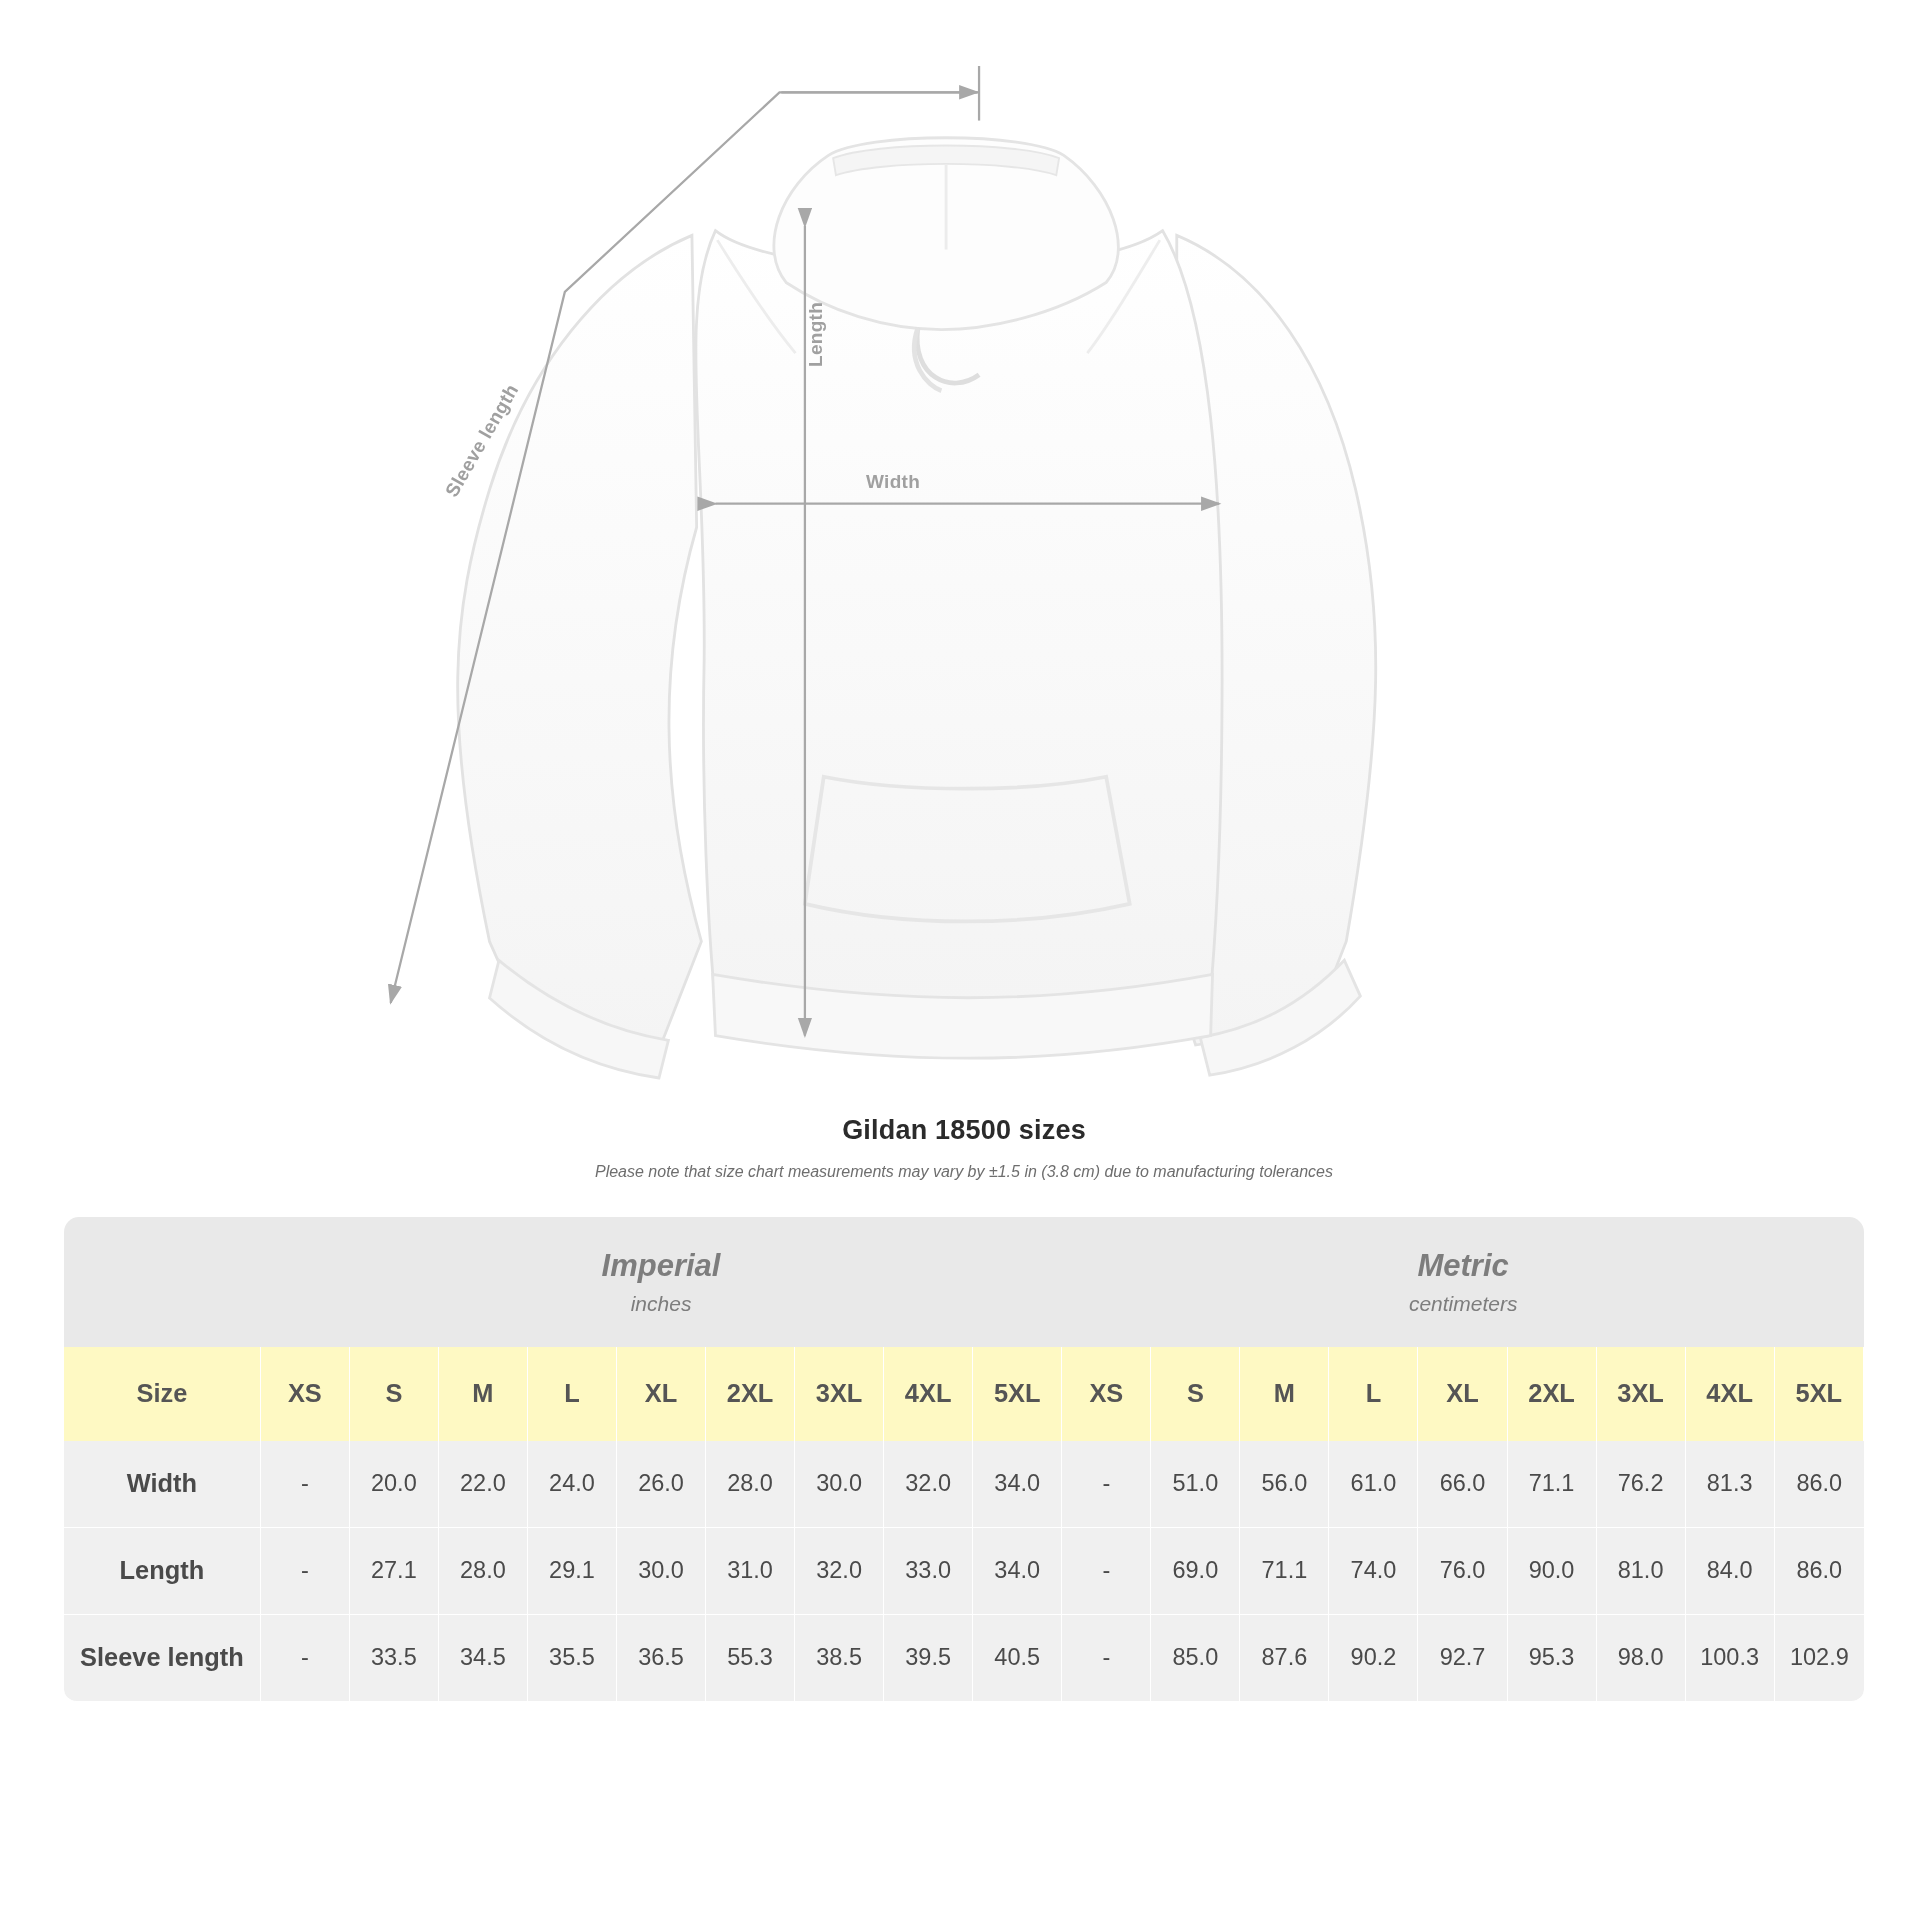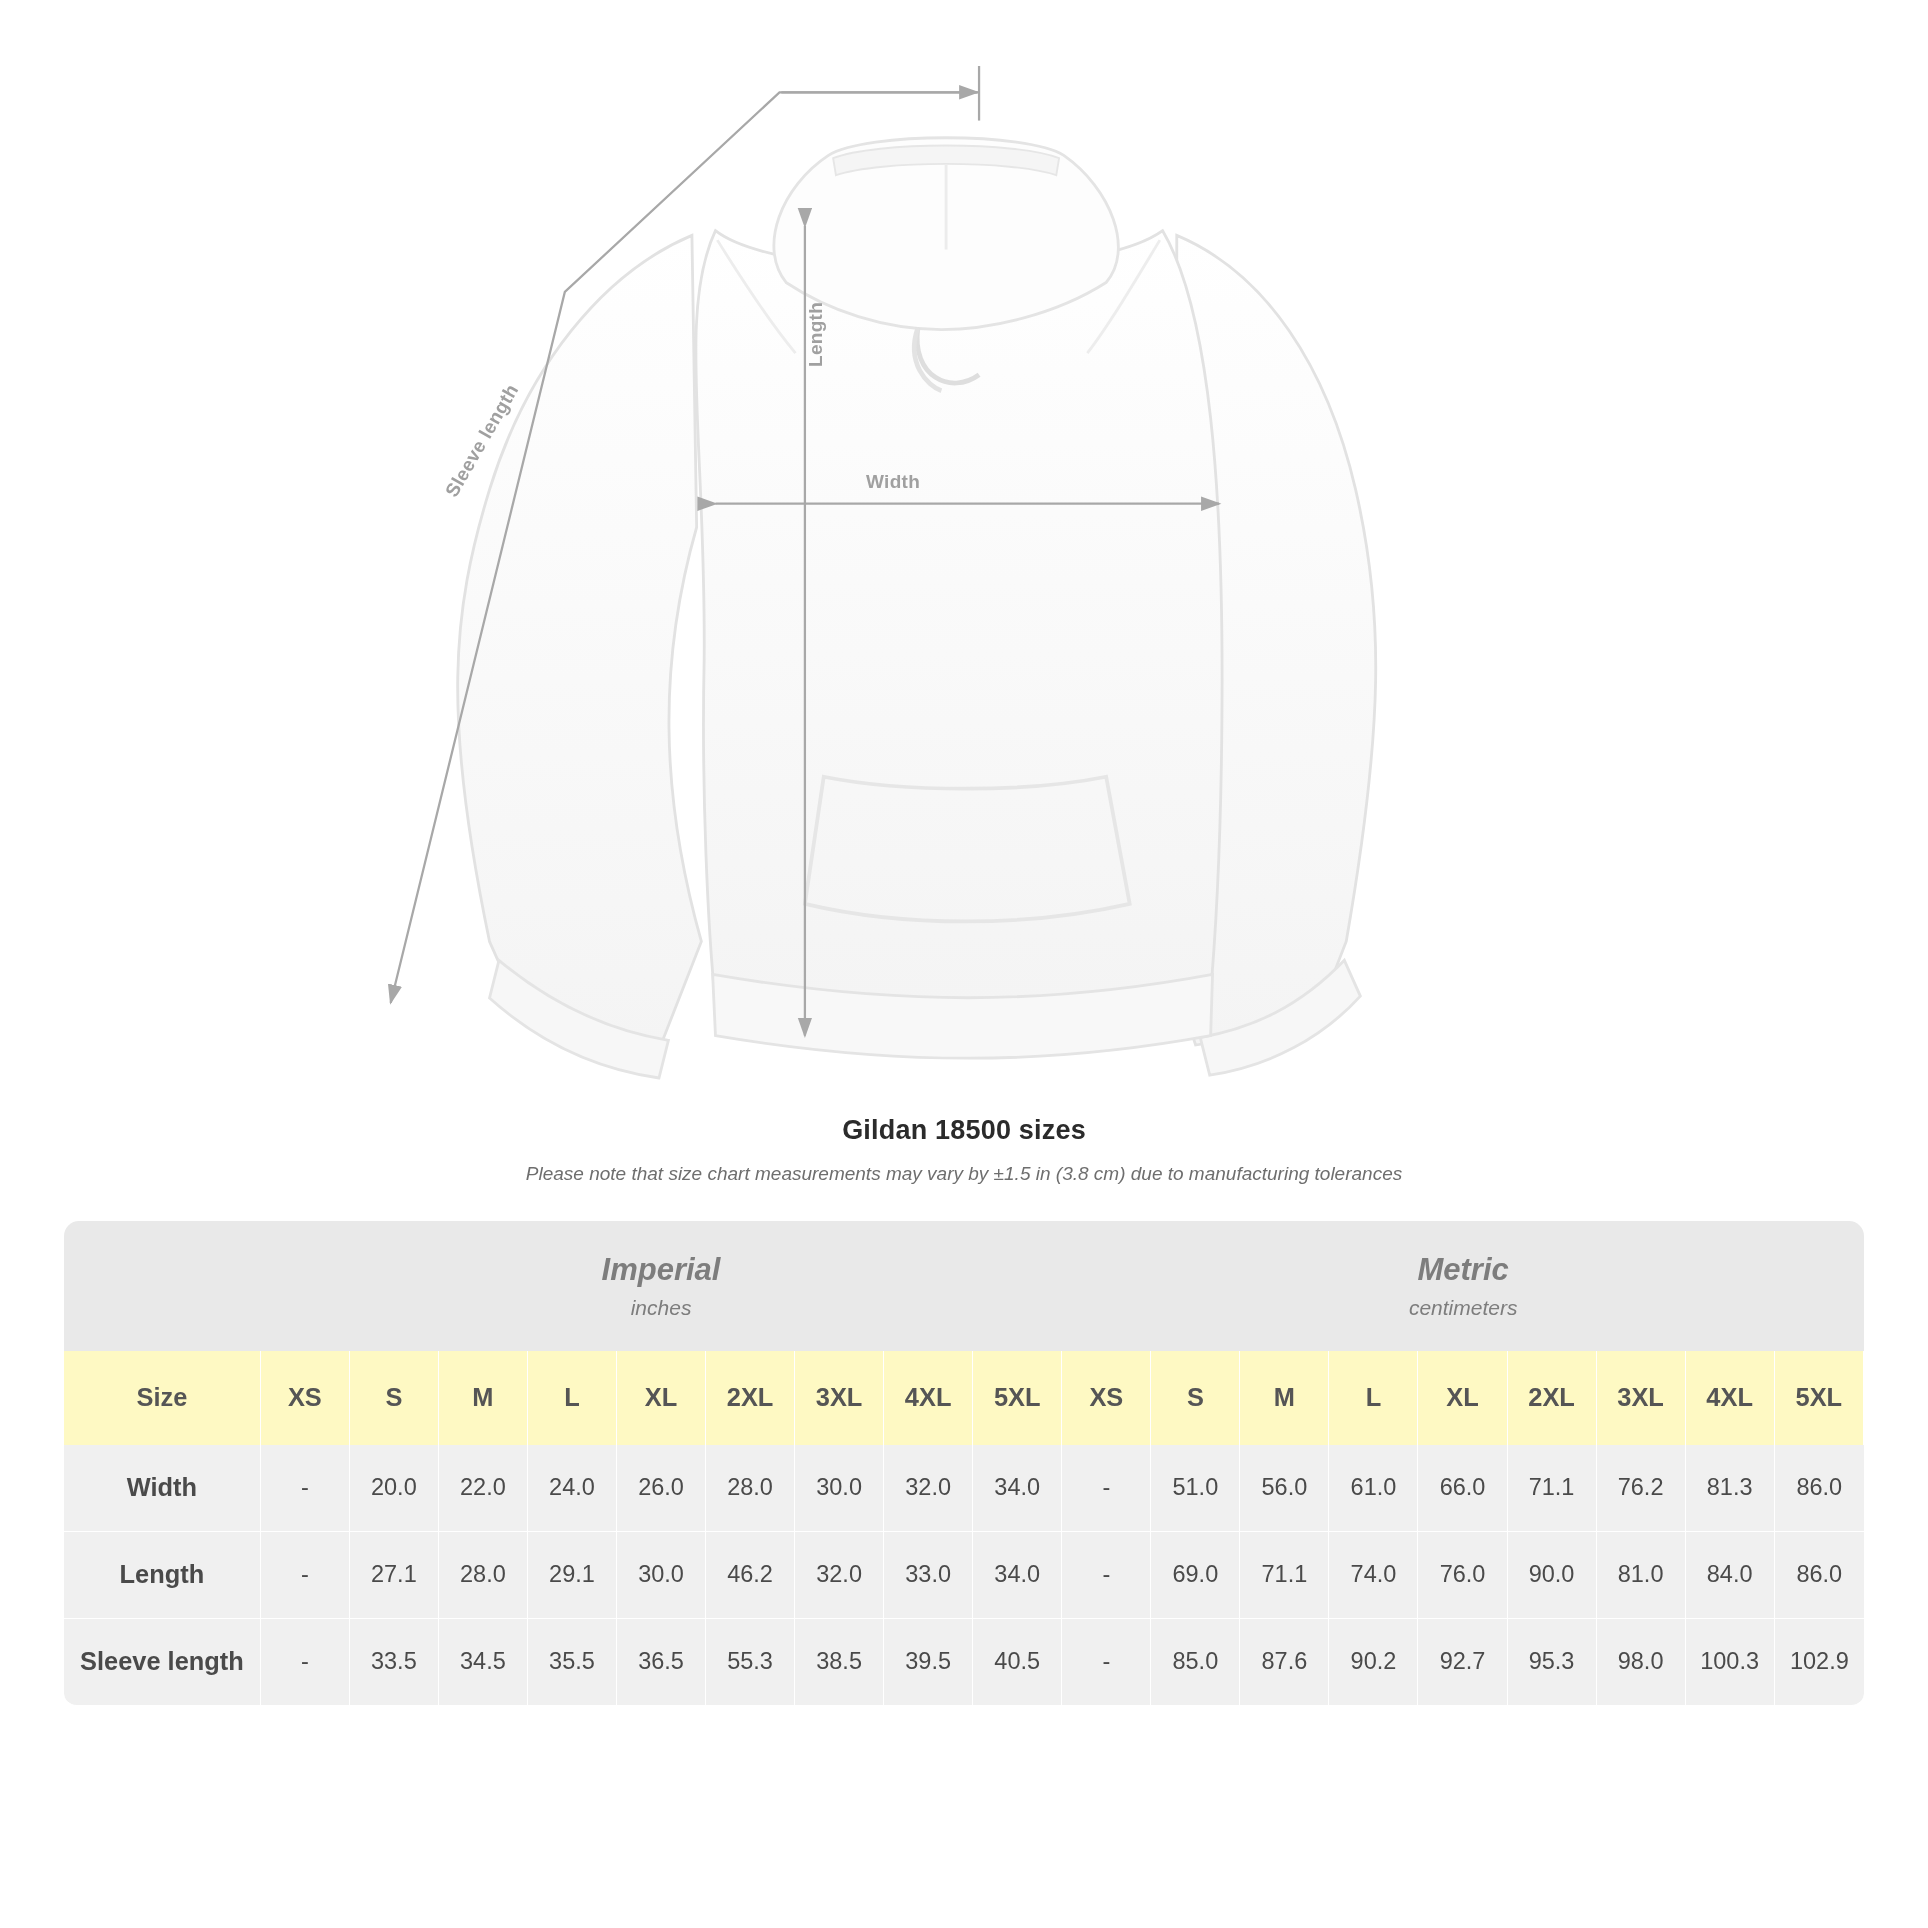--- a/index.html
+++ b/index.html
@@ -52,21 +52,21 @@
     margin-top: 3.8px;
   }
   .chart-title {
     font-size: 27px;
     font-weight: bold;
     color: #2b2b2b;
     margin: 0 0 17px 0;
     letter-spacing: 0.2px;
   }
   .chart-note {
-    font-size: 19px;
+    font-size: 16px;
     font-style: italic;
     color: #6e6e6e;
     margin: 12px;
   }
 
   
   .table-wrap {
     margin: 36px 64px 0 64px;
   }
   table.size-table {
@@ -272,21 +272,21 @@
           <td>86.0</td>
         </tr>
 
         <tr class="data-row alt">
           <td class="rowlabel">Length</td>
           <td>-</td>
           <td>27.1</td>
           <td>28.0</td>
           <td>29.1</td>
           <td>30.0</td>
-          <td>46.2</td>
+          <td>31.0</td>
           <td>32.0</td>
           <td>33.0</td>
           <td>34.0</td>
           <td>-</td>
           <td>69.0</td>
           <td>71.1</td>
           <td>74.0</td>
           <td>76.0</td>
           <td>90.0</td>
           <td>81.0</td>

